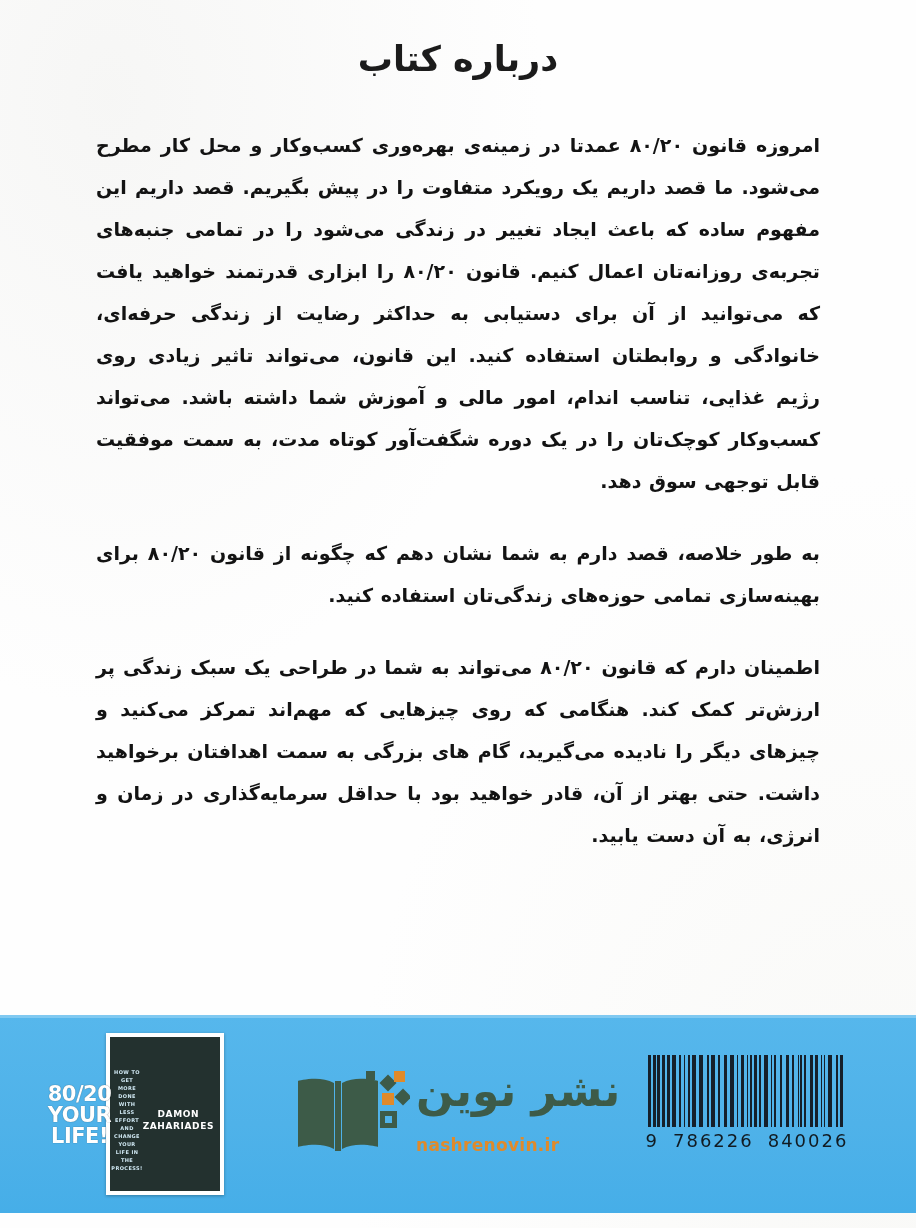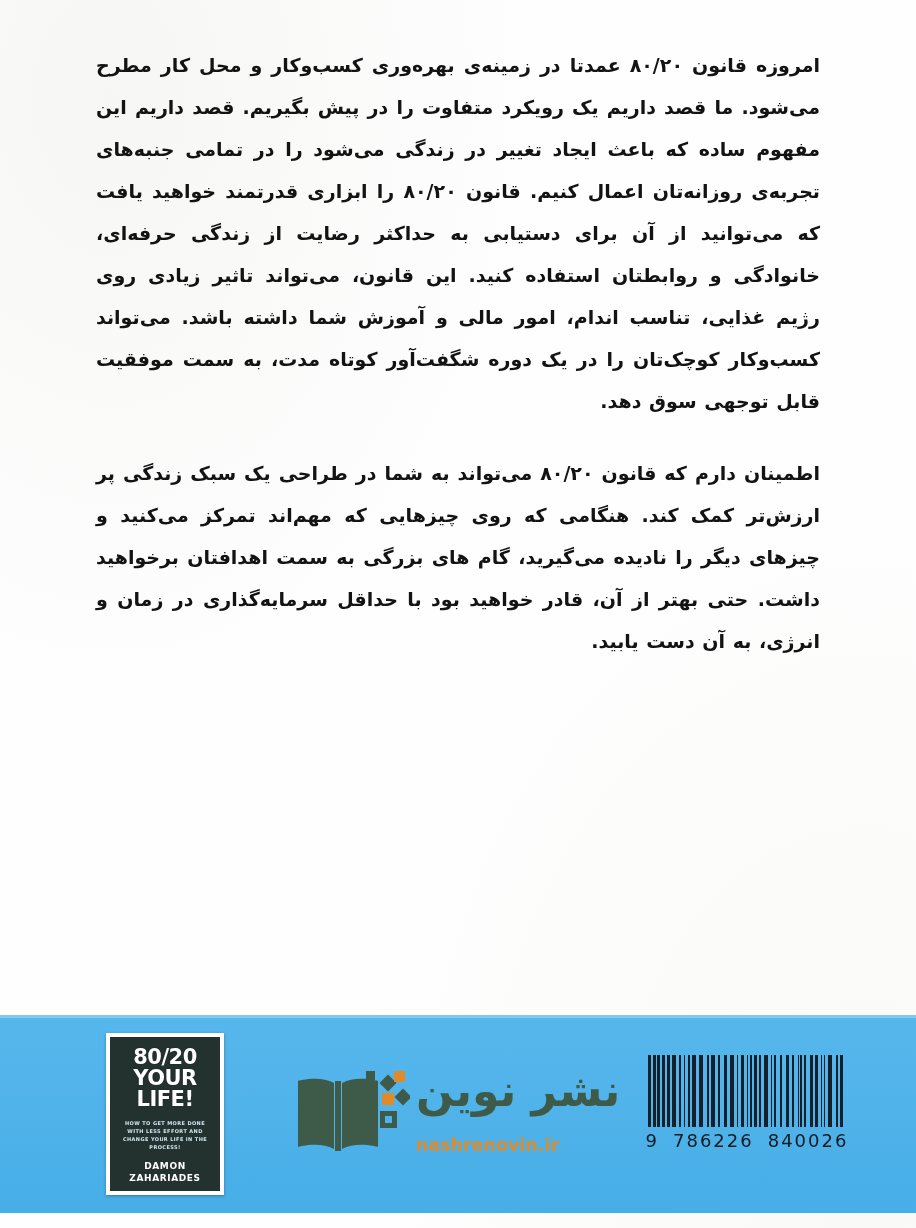--- a/index.html
+++ b/index.html
@@ -97,23 +97,23 @@
   .cover-thumb {
     position: absolute;
     left: 106px;
     top: 18px;
     width: 118px;
     height: 162px;
     background: #23312f;
     border: 4px solid #ffffff;
     box-sizing: border-box;
     display: flex;
-    flex-direction: column;
+    flex-direction: row;
     align-items: center;
-    justify-content: space-between;
+    justify-content: flex-end;
     padding: 10px 6px 8px 6px;
     direction: ltr;
     box-shadow: 0 1px 3px rgba(0,0,0,0.3);
   }
   .cover-title {
     color: #ffffff;
     font-weight: bold;
     font-size: 21px;
     line-height: 21px;
     text-align: center;
@@ -212,23 +212,25 @@
     white-space: nowrap;
   }
 </style>
 </head>
 <body>
 
 <div class="page">
 
   <div class="content-area">
 
+    <h1 class="page-title">درباره کتاب</h1>
 
     <div class="body-copy">
       <p class="para">امروزه قانون ۸۰/۲۰ عمدتا در زمینه‌ی بهره‌وری کسب‌وکار و محل کار مطرح می‌شود. ما قصد داریم یک رویکرد متفاوت را در پیش بگیریم. قصد داریم این مفهوم ساده که باعث ایجاد تغییر در زندگی می‌شود را در تمامی جنبه‌های تجربه‌ی روزانه‌تان اعمال کنیم. قانون ۸۰/۲۰ را ابزاری قدرتمند خواهید یافت که می‌توانید از آن برای دستیابی به حداکثر رضایت از زندگی حرفه‌ای، خانوادگی و روابطتان استفاده کنید. این قانون، می‌تواند تاثیر زیادی روی رژیم غذایی، تناسب اندام، امور مالی و آموزش شما داشته باشد. می‌تواند کسب‌وکار کوچک‌تان را در یک دوره شگفت‌آور کوتاه مدت، به سمت موفقیت قابل توجهی سوق دهد.</p>
+      <p class="para">به طور خلاصه، قصد دارم به شما نشان دهم که چگونه از قانون ۸۰/۲۰ برای بهینه‌سازی تمامی حوزه‌های زندگی‌تان استفاده کنید.</p>
       <p class="para">اطمینان دارم که قانون ۸۰/۲۰ می‌تواند به شما در طراحی یک سبک زندگی پر ارزش‌تر کمک کند. هنگامی که روی چیزهایی که مهم‌اند تمرکز می‌کنید و چیزهای دیگر را نادیده می‌گیرید، گام های بزرگی به سمت اهدافتان برخواهید داشت. حتی بهتر از آن، قادر خواهید بود با حداقل سرمایه‌گذاری در زمان و انرژی، به آن دست یابید.</p>
     </div>
 
   </div>
 
   <div class="footer-band">
 
     <div class="cover-thumb">
       <div class="cover-title">
         <div>80/20</div>

